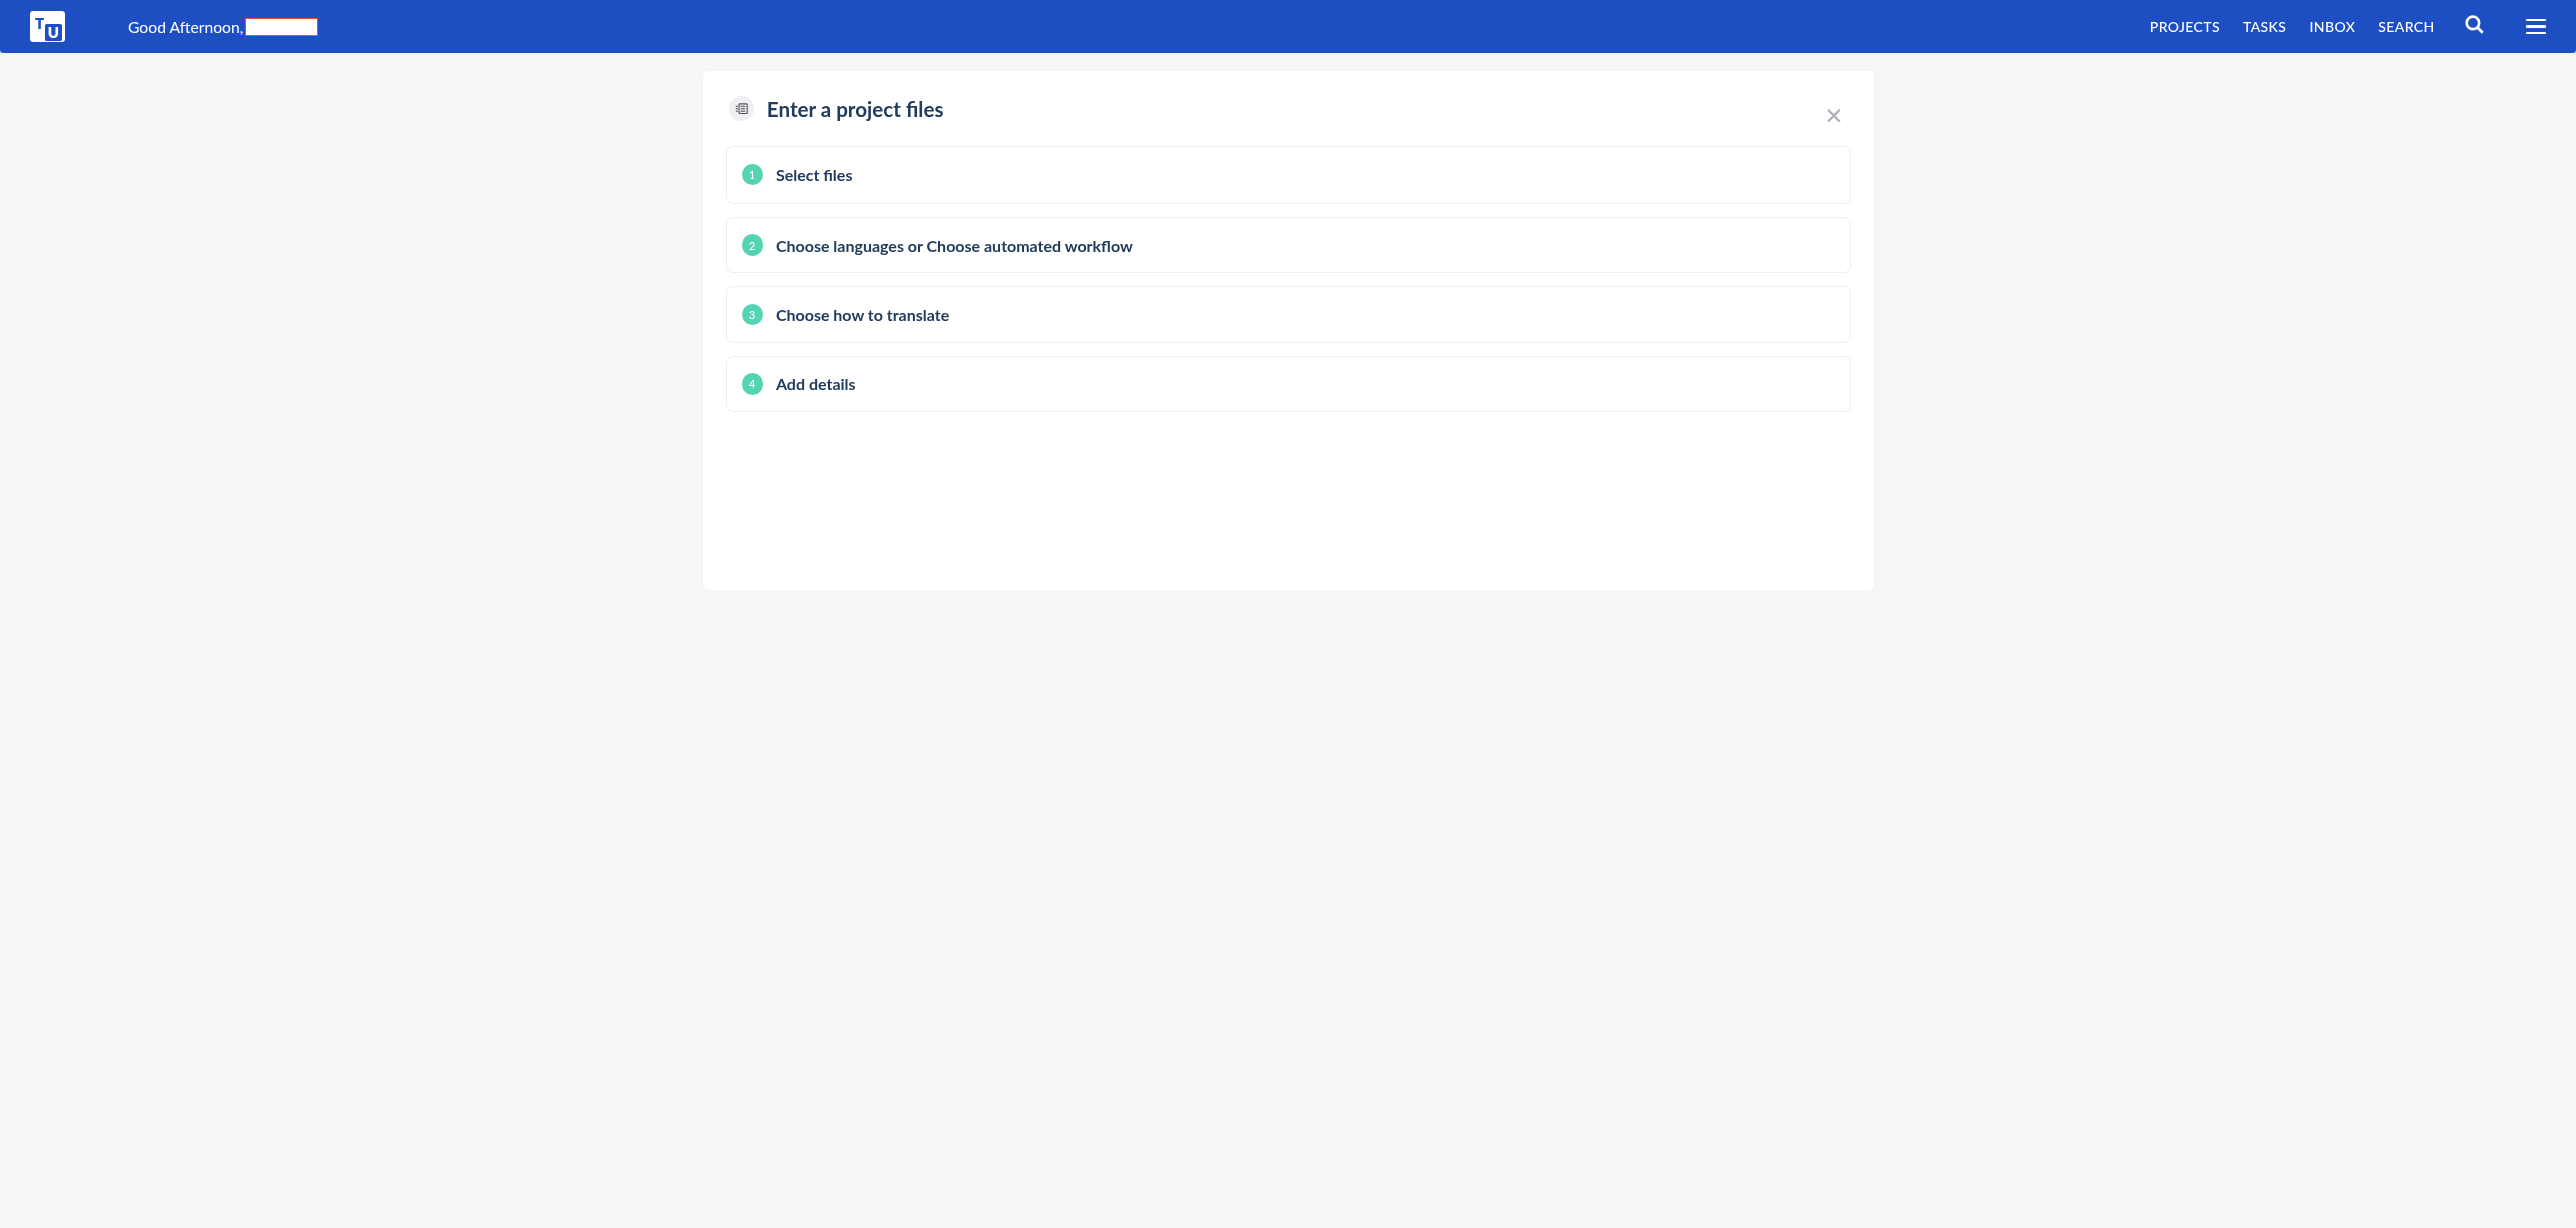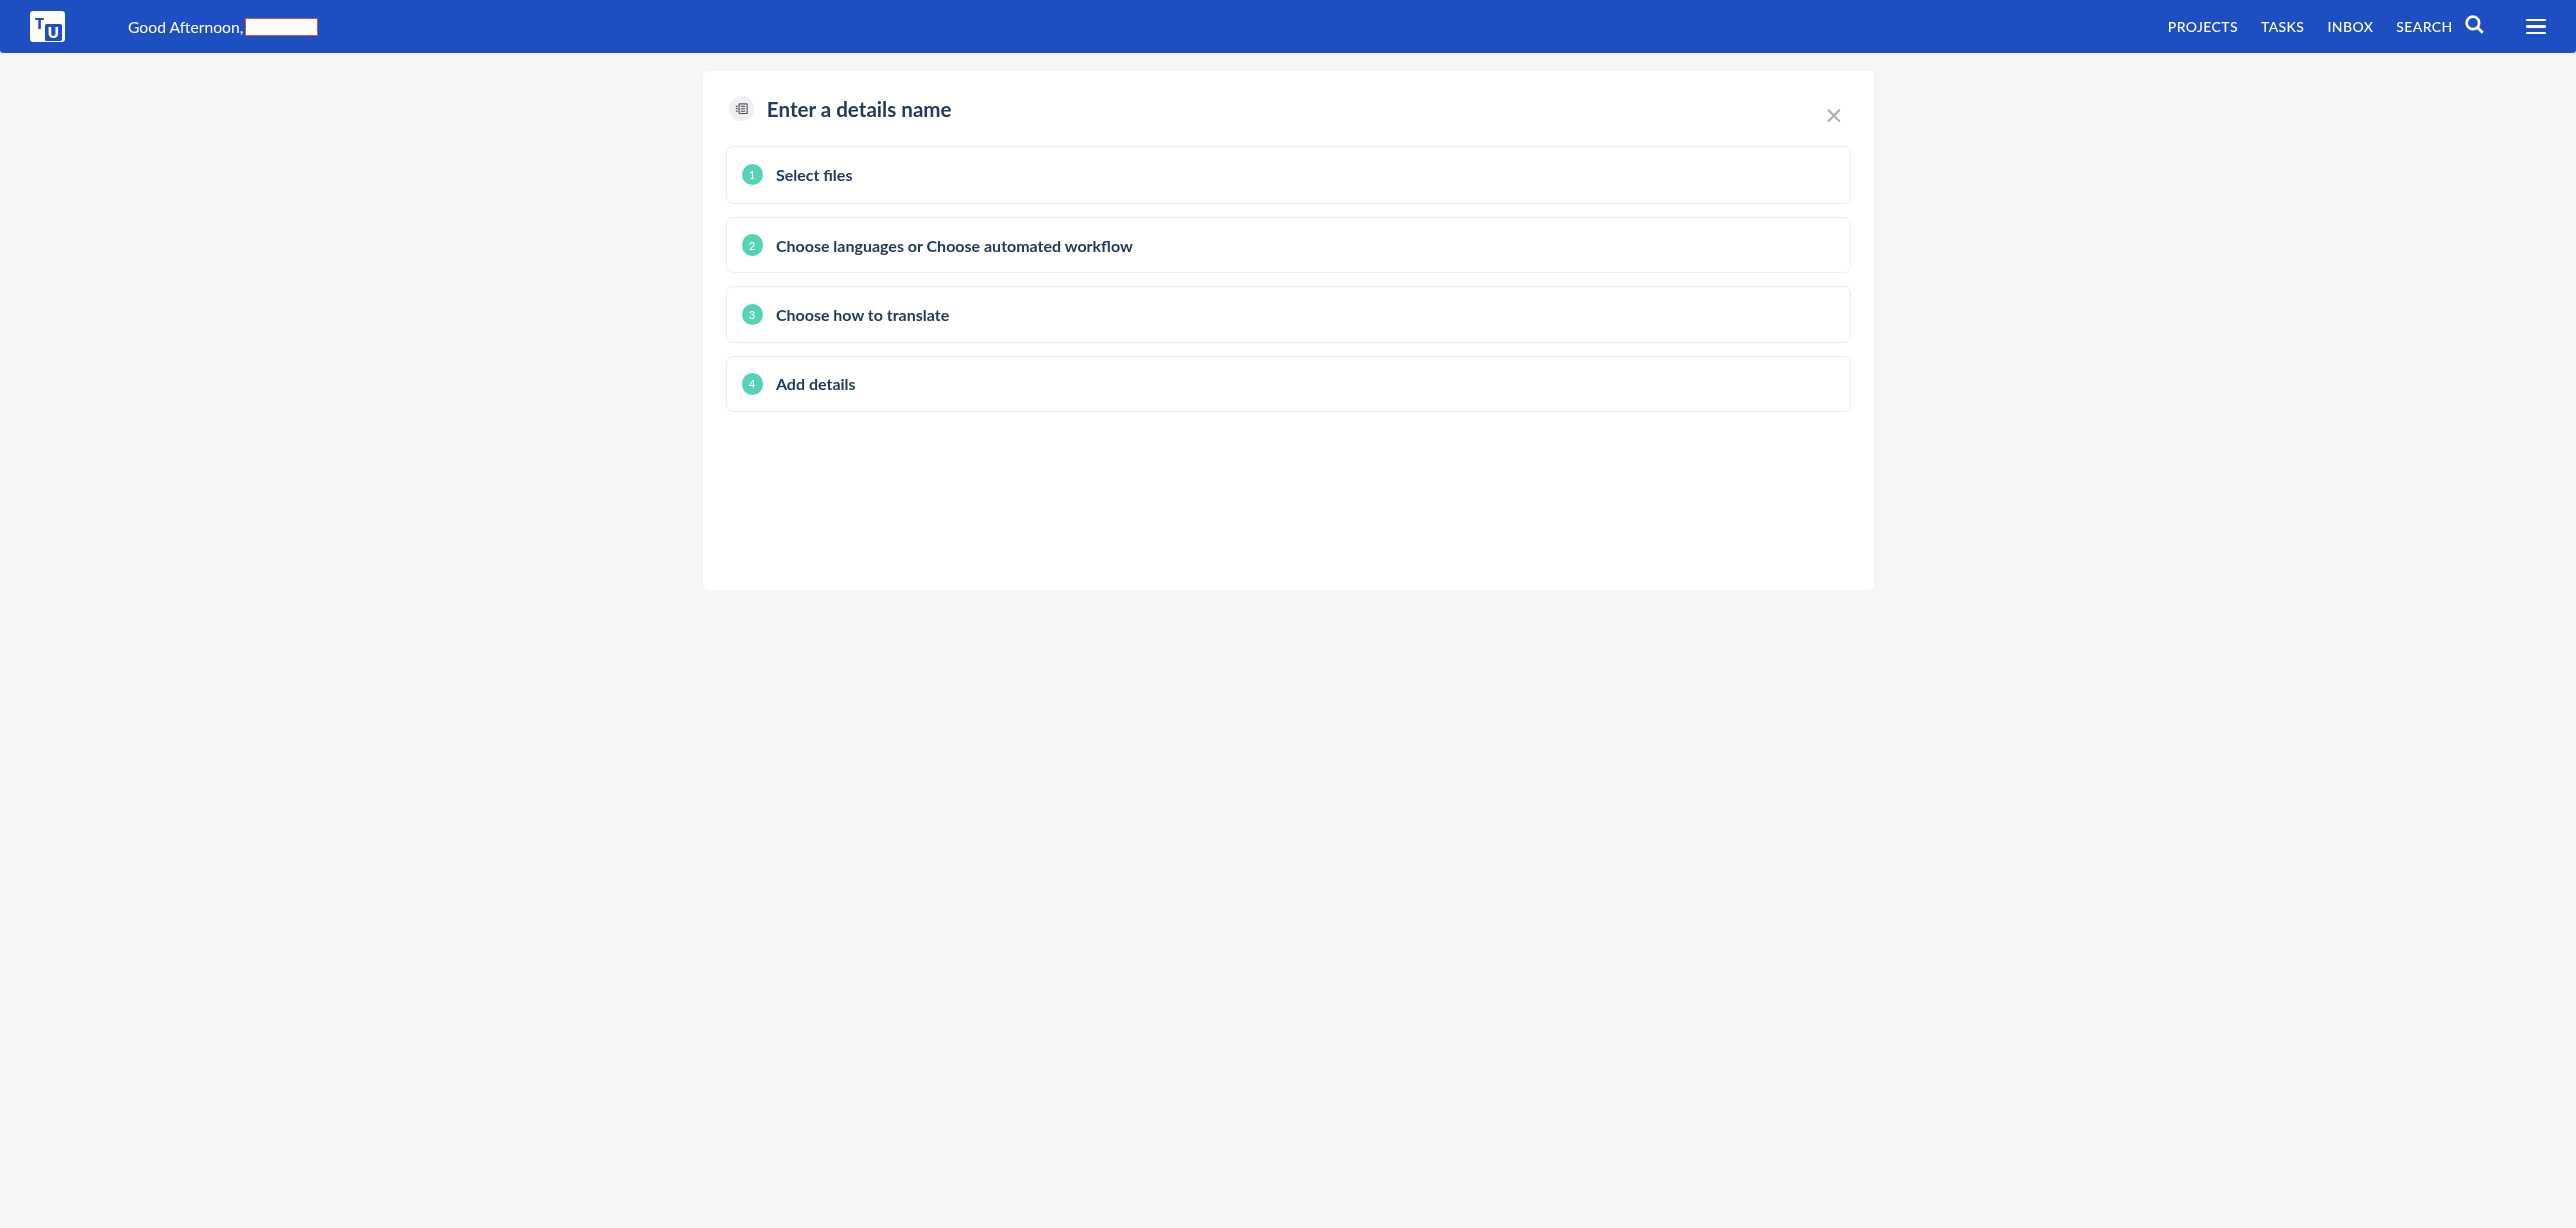--- a/index.html
+++ b/index.html
@@ -64,21 +64,21 @@
     }
 
     .header-right { display: flex; align-items: center; gap: 23px; text-align: center; }
     .nav-link {
       color: #fff;
       font-size: 14px;
       font-weight: 500;
       letter-spacing: 0.4px;
       cursor: pointer;
     }
-    .search-group { display: flex; align-items: center; gap: 11px; }
+    .search-group { display: flex; align-items: center; gap: 29px; }
     .search-icon svg { width: 21.4px; height: 21.4px; stroke: #fff; stroke-width: 3; fill: none; }
     .hamburger { display: flex; flex-direction: column; gap: 4.1px; cursor: pointer; margin-left: 18px; }
     .hamburger span { width: 20px; height: 2.5px; background: #fff; border-radius: 0.8px; }
 
     .page {
       max-width: 1171px;
       margin: 18px auto 0;
       background: #fff;
       border-radius: 5px;
       padding: 25px 23px 165px;
@@ -196,21 +196,21 @@
       <svg width="13" height="11.5" viewBox="0 0 16 14" fill="none" stroke="#555" stroke-width="1.4">
         <rect x="5" y="1" width="10" height="12" rx="1"></rect>
         <line x1="7" y1="4" x2="12.5" y2="4"></line>
           <line x1="7" y1="7" x2="12.5" y2="7"></line>
           <line x1="7" y1="10" x2="12.5" y2="10"></line>
         <line x1="1" y1="4" x2="3.5" y2="4"></line>
           <line x1="1" y1="7" x2="3.5" y2="7"></line>
           <line x1="1" y1="10" x2="3.5" y2="10"></line>
       </svg>
     </div>
-    <div class="page-title">Enter a details name</div>
+    <div class="page-title">Enter a project files</div>
   </div>
   <div class="close-x">✕</div>
 
   <div class="step expanded">
     <div class="step-head">
       <div class="step-num">1</div>
       <div class="step-title">Select files</div>
     </div>
   </div>
 

